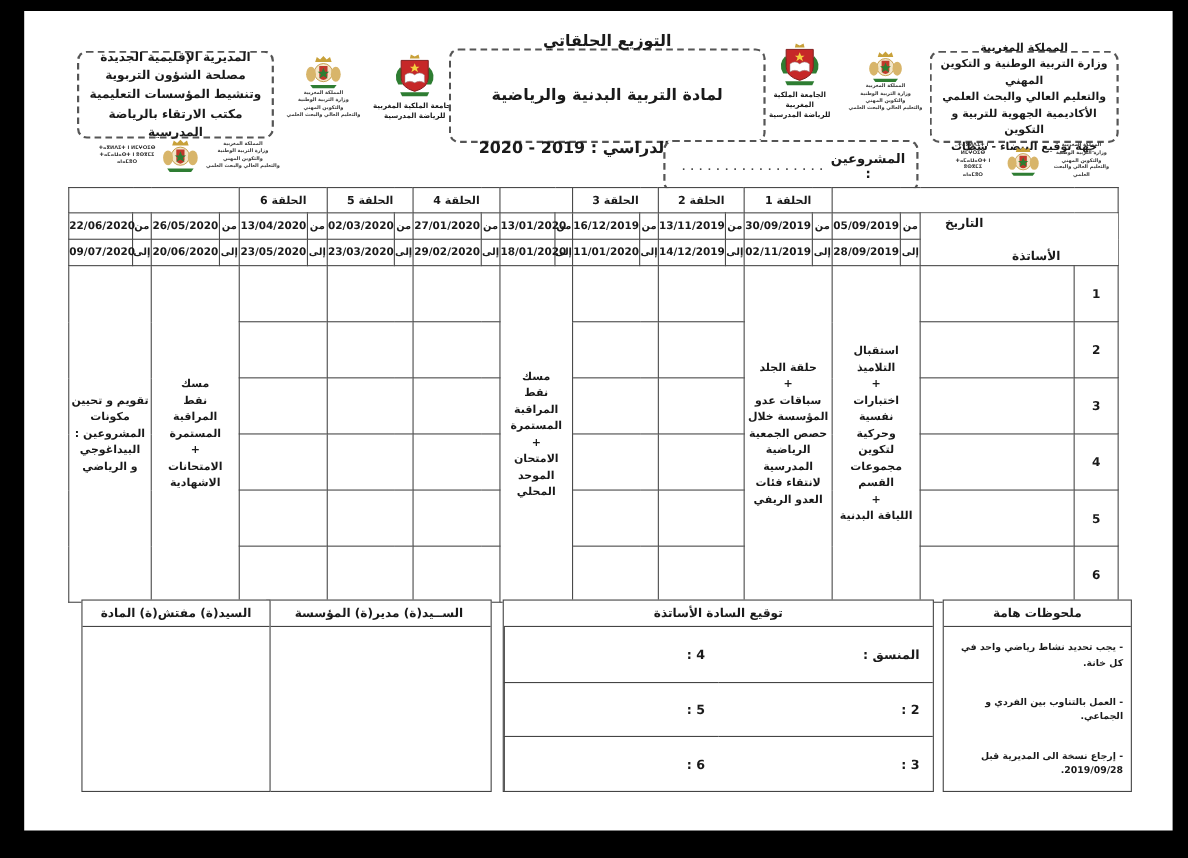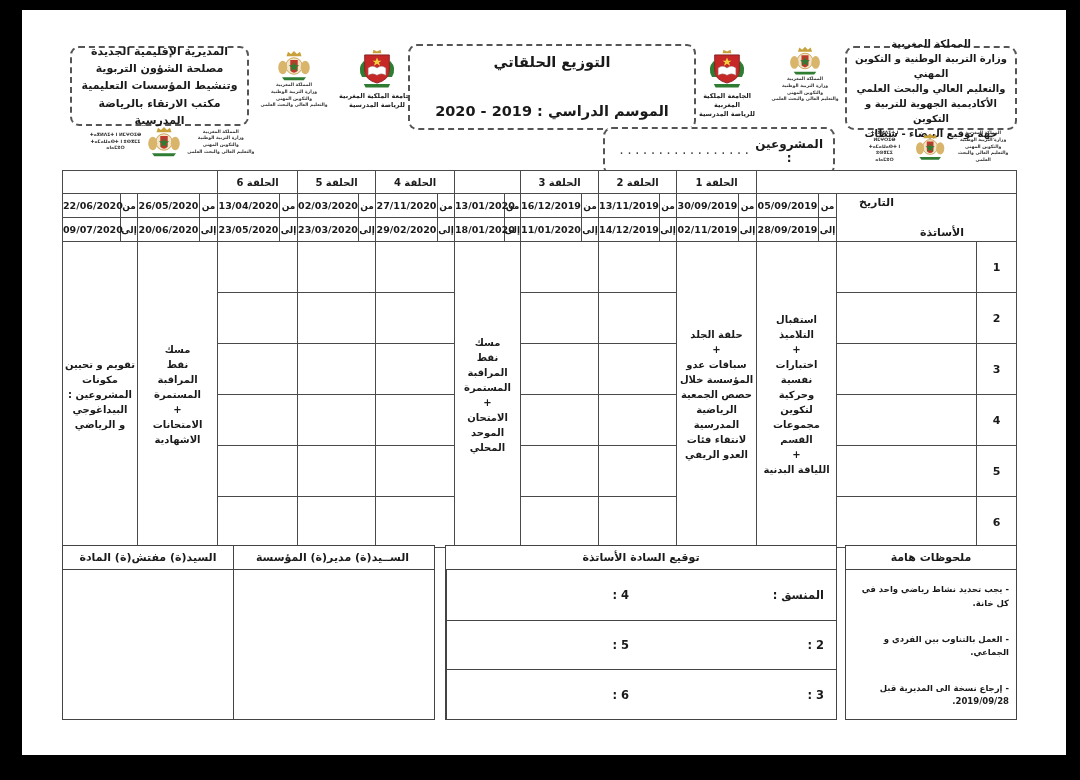--- a/index.html
+++ b/index.html
@@ -37,21 +37,21 @@
   td.note{font-weight:bold;font-size:10px;line-height:1.5;text-align:center;white-space:pre-line;}
   td.body{height:50px;}
   td.dbl{border-left:3px double #4a4a4a;}
   td.corner{position:relative;background:
       linear-gradient(to top right,transparent calc(50% - 0.7px),#4a4a4a calc(50% - 0.7px),
                       #4a4a4a calc(50% + 0.7px),transparent calc(50% + 0.7px));}
   .corner-top{position:absolute;top:2px;left:22px;font-weight:bold;font-size:11px;}
   .corner-bottom{position:absolute;bottom:2px;right:52px;font-weight:bold;font-size:11px;}
 
   
-  .fbox{position:absolute;top:535px;height:173px;border:1px solid #444;background:#fff;}
+  .fbox{position:absolute;top:535px;height:173px;border:1px solid #444;background:#fff;margin-left:12px;}
   .fhead{height:23px;line-height:23px;border-bottom:1px solid #444;text-align:center;
          font-weight:bold;font-size:11px;direction:rtl;}
   .notes-body{display:flex;flex-direction:column;justify-content:space-around;height:148px;
               padding:2px 7px;direction:rtl;}
   .note-item{font-size:8.5px;font-weight:bold;text-align:right;line-height:1.55;direction:rtl;}
   .siggrid{display:grid;grid-template-columns:1fr 1fr;grid-template-rows:1fr 1fr 1fr;height:149px;direction:rtl;}
   .sigcell{display:flex;align-items:center;padding:0 12px;font-weight:bold;font-size:11.5px;direction:rtl;}
   .sigcell.vline{border-left:1px solid #444;}
   .sigcell.hline{border-top:1px solid #444;}
 </style>
@@ -92,24 +92,25 @@
       <path d="M25 10 l1.5 3.5 3.5 0 -2.8 2.2 1.3 3.6 -3.5 -2.3 -3.5 2.3 1.3 -3.6 -2.8 -2.2 3.5 0 z" fill="#f4d03f"></path>
       <path d="M15 22 q5 -4 10 0 q5 -4 10 0 v8 q-5 -3 -10 0 q-5 -3 -10 0 z" fill="#ffffff" stroke="#999" stroke-width="0.5"></path>
       <path d="M10 40 h30 l-2 4 h-26 z" fill="#2e7d32"></path>
     </svg>
     <div class="fedcap">الجامعة الملكية المغربية
 للرياضة المدرسية</div>
   </div>
 
   <div class="dash-box center-box">
     <span>التوزيع الحلقاتي</span>
+    <span>لمادة التربية البدنية والرياضية</span>
     <span>الموسم الدراسي  :  2019 - 2020</span>
   </div>
 
-  <div class="fed" style="left:668px;top:38px;width:74px;">
+  <div class="fed" style="left:668px;top:28px;width:74px;">
     <svg width="44" height="42" viewBox="0 0 50 46">
       <path d="M20 5 h10 l-1 -4 -4 2 -4 -2 z" fill="#c8a13a"></path>
       <path d="M8 32 q-6 -10 2 -18 l4 6 q-5 6 -1 12 z" fill="#2e7d32"></path>
       <path d="M42 32 q6 -10 -2 -18 l-4 6 q5 6 1 12 z" fill="#2e7d32"></path>
       <path d="M11 7 h28 v18 q0 10 -14 14 q-14 -4 -14 -14 z" fill="#c62828" stroke="#7f1d1d" stroke-width="1"></path>
       <path d="M25 10 l1.5 3.5 3.5 0 -2.8 2.2 1.3 3.6 -3.5 -2.3 -3.5 2.3 1.3 -3.6 -2.8 -2.2 3.5 0 z" fill="#f4d03f"></path>
       <path d="M15 22 q5 -4 10 0 q5 -4 10 0 v8 q-5 -3 -10 0 q-5 -3 -10 0 z" fill="#ffffff" stroke="#999" stroke-width="0.5"></path>
       <path d="M10 40 h30 l-2 4 h-26 z" fill="#2e7d32"></path>
     </svg>
     <div class="fedcap">الجامعة الملكية المغربية
@@ -231,21 +232,21 @@
       <td class="date">05/09/2019</td>
       <td class="lbl">من</td>
       <td class="date">30/09/2019</td>
       <td class="lbl">من</td>
       <td class="date">13/11/2019</td>
       <td class="lbl">من</td>
       <td class="date">16/12/2019</td>
       <td class="lbl">من</td>
       <td class="date">13/01/2020</td>
       <td class="lbl">من</td>
-      <td class="date">27/11/2020</td>
+      <td class="date">27/01/2020</td>
       <td class="lbl">من</td>
       <td class="date">02/03/2020</td>
       <td class="lbl">من</td>
       <td class="date">13/04/2020</td>
       <td class="lbl">من</td>
       <td class="date">26/05/2020</td>
       <td class="lbl">من</td>
       <td class="date">22/06/2020</td>
     </tr>
 

